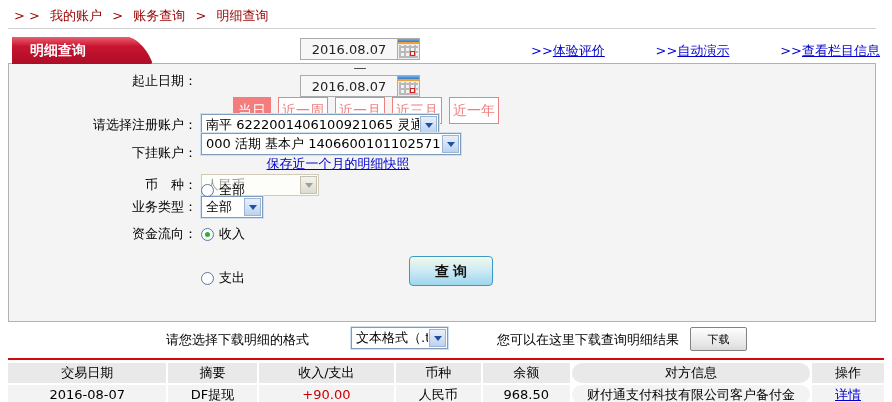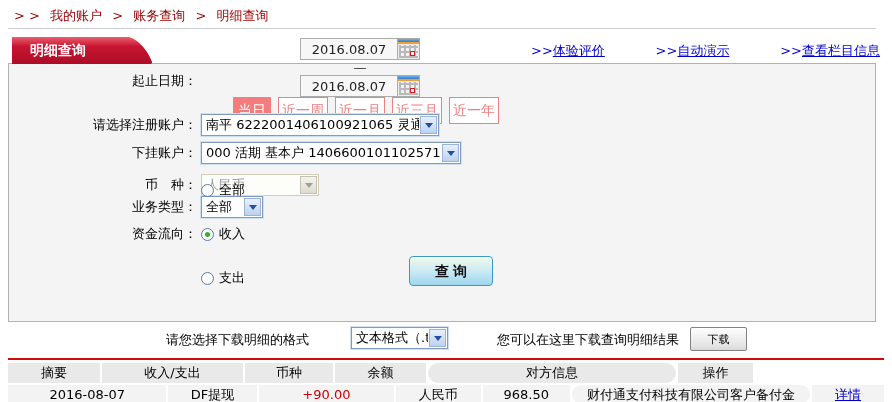--- a/index.html
+++ b/index.html
@@ -167,20 +167,21 @@
       </span>
     </div>
 
     <div class="frow" style="top:76px;">
       <span class="flabel">下挂账户：</span>
       <span class="fld">
         <span class="xsel" style="width:260px;">
           <span class="val">000 活期 基本户 1406600101102571848</span>
           <span class="arw"></span>
         </span>
+        <a class="snaplink">保存近一个月的明细快照</a>
       </span>
     </div>
 
     <div class="frow" style="top:108px;">
       <span class="flabel">币　种：</span>
       <span class="fld">
         <span class="xsel disabled" style="width:118px;">
           <span class="val">人民币</span>
           <span class="arw"></span>
         </span>
@@ -224,20 +225,21 @@
       <span class="val">文本格式（.txt）</span>
       <span class="arw"></span>
     </span>
     <span class="dl-hint">您可以在这里下载查询明细结果</span>
     <button class="dl-btn">下载</button>
   </div>
 
   <div class="tbl">
     <div class="redline"></div>
     <div class="trow thead">
+      <span class="tcell c0">交易日期</span>
       <span class="tcell c1">摘要</span>
       <span class="tcell c2">收入/支出</span>
       <span class="tcell c3">币种</span>
       <span class="tcell c4">余额</span>
       <span class="tcell c5">对方信息</span>
       <span class="tcell c6">操作</span>
     </div>
     <div class="trow tdata">
       <span class="tcell c0">2016-08-07</span>
       <span class="tcell c1">DF提现</span>

